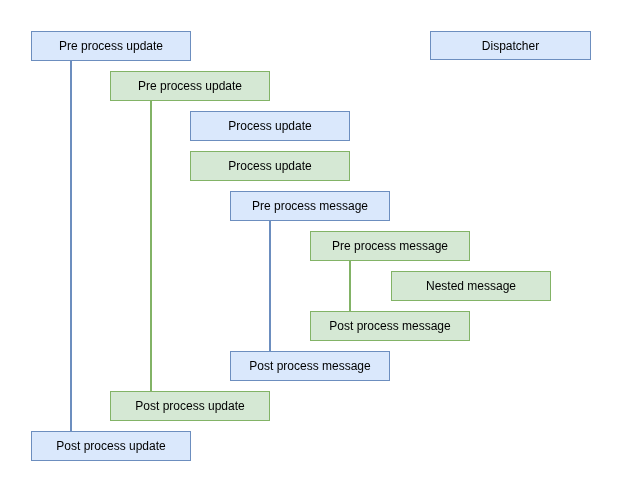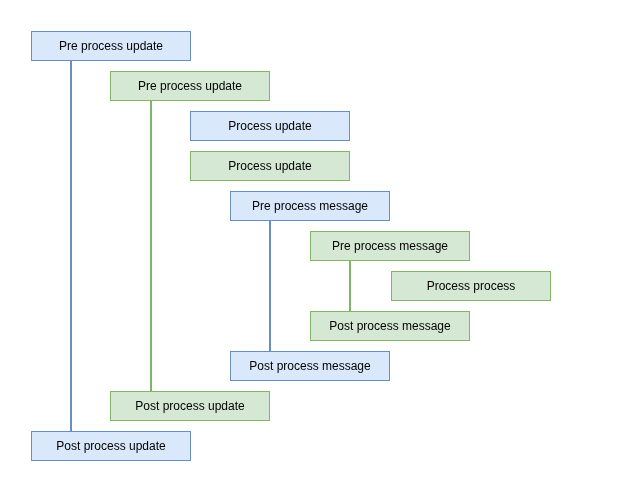--- a/index.html
+++ b/index.html
@@ -50,18 +50,19 @@
     <div class="connector dispatcher" style="left: 70.25px; top: 61px; height: 370px;"></div>
     <div class="connector router" style="left: 150.25px; top: 101px; height: 290px;"></div>
     <div class="connector dispatcher" style="left: 269.25px; top: 221px; height: 130px;"></div>
     <div class="connector router" style="left: 349.25px; top: 261px; height: 50px;"></div>
     <div class="node dispatcher" style="left: 31px; top: 31px; width: 160px; height: 30px;">Pre process update</div>
     <div class="node router" style="left: 110px; top: 71px; width: 160px; height: 30px;">Pre process update</div>
     <div class="node dispatcher" style="left: 190px; top: 111px; width: 160px; height: 30px;">Process update</div>
     <div class="node router" style="left: 190px; top: 151px; width: 160px; height: 30px;">Process update</div>
     <div class="node dispatcher" style="left: 230px; top: 191px; width: 160px; height: 30px;">Pre process message</div>
     <div class="node router" style="left: 310px; top: 231px; width: 160px; height: 30px;">Pre process message</div>
-    <div class="node router" style="left: 391px; top: 271px; width: 160px; height: 30px;">Process process</div>
+    <div class="node router" style="left: 391px; top: 271px; width: 160px; height: 30px;">Nested message</div>
     <div class="node router" style="left: 310px; top: 311px; width: 160px; height: 30px;">Post process message</div>
     <div class="node dispatcher" style="left: 230px; top: 351px; width: 160px; height: 30px;">Post process message</div>
     <div class="node router" style="left: 110px; top: 391px; width: 160px; height: 30px;">Post process update</div>
     <div class="node dispatcher" style="left: 31px; top: 431px; width: 160px; height: 30px;">Post process update</div>
+    <div class="node dispatcher" style="left: 430px; top: 31px; width: 161px; height: 29px;">Dispatcher</div>
   </div>
 
 </body></html>

